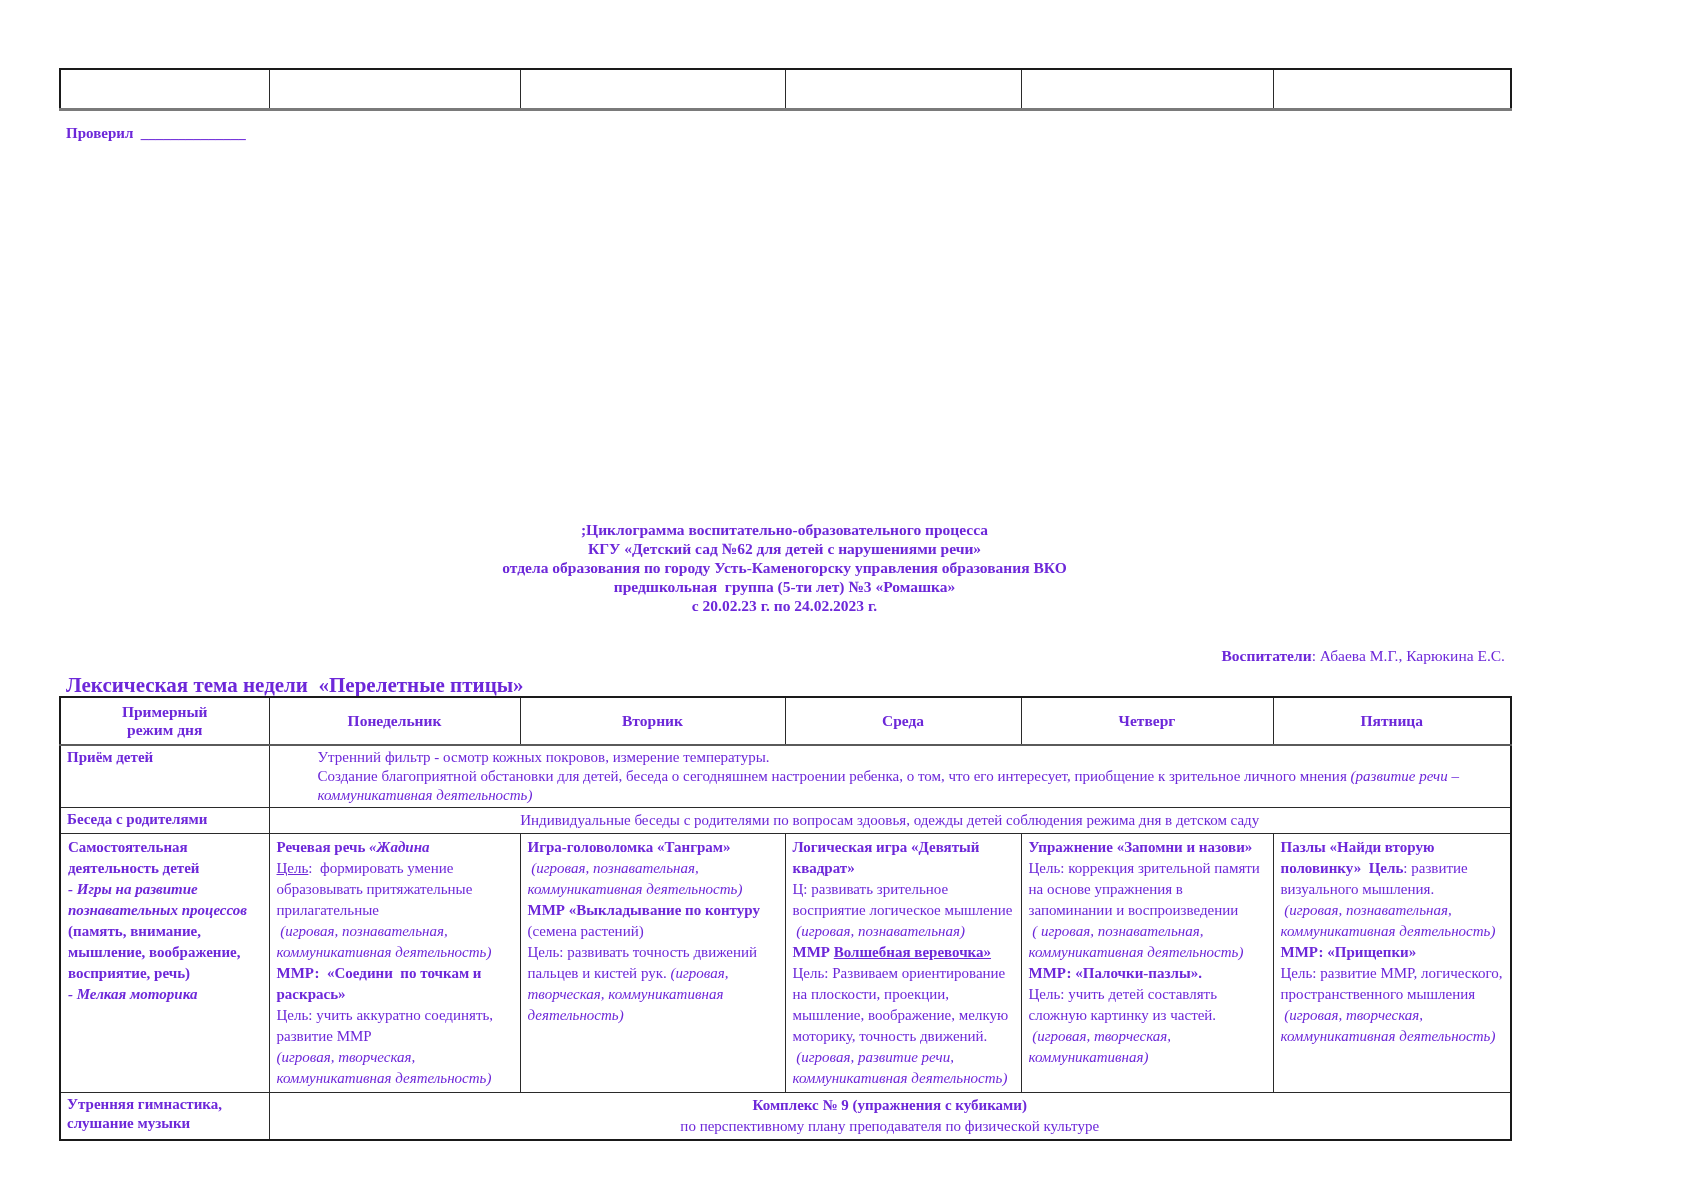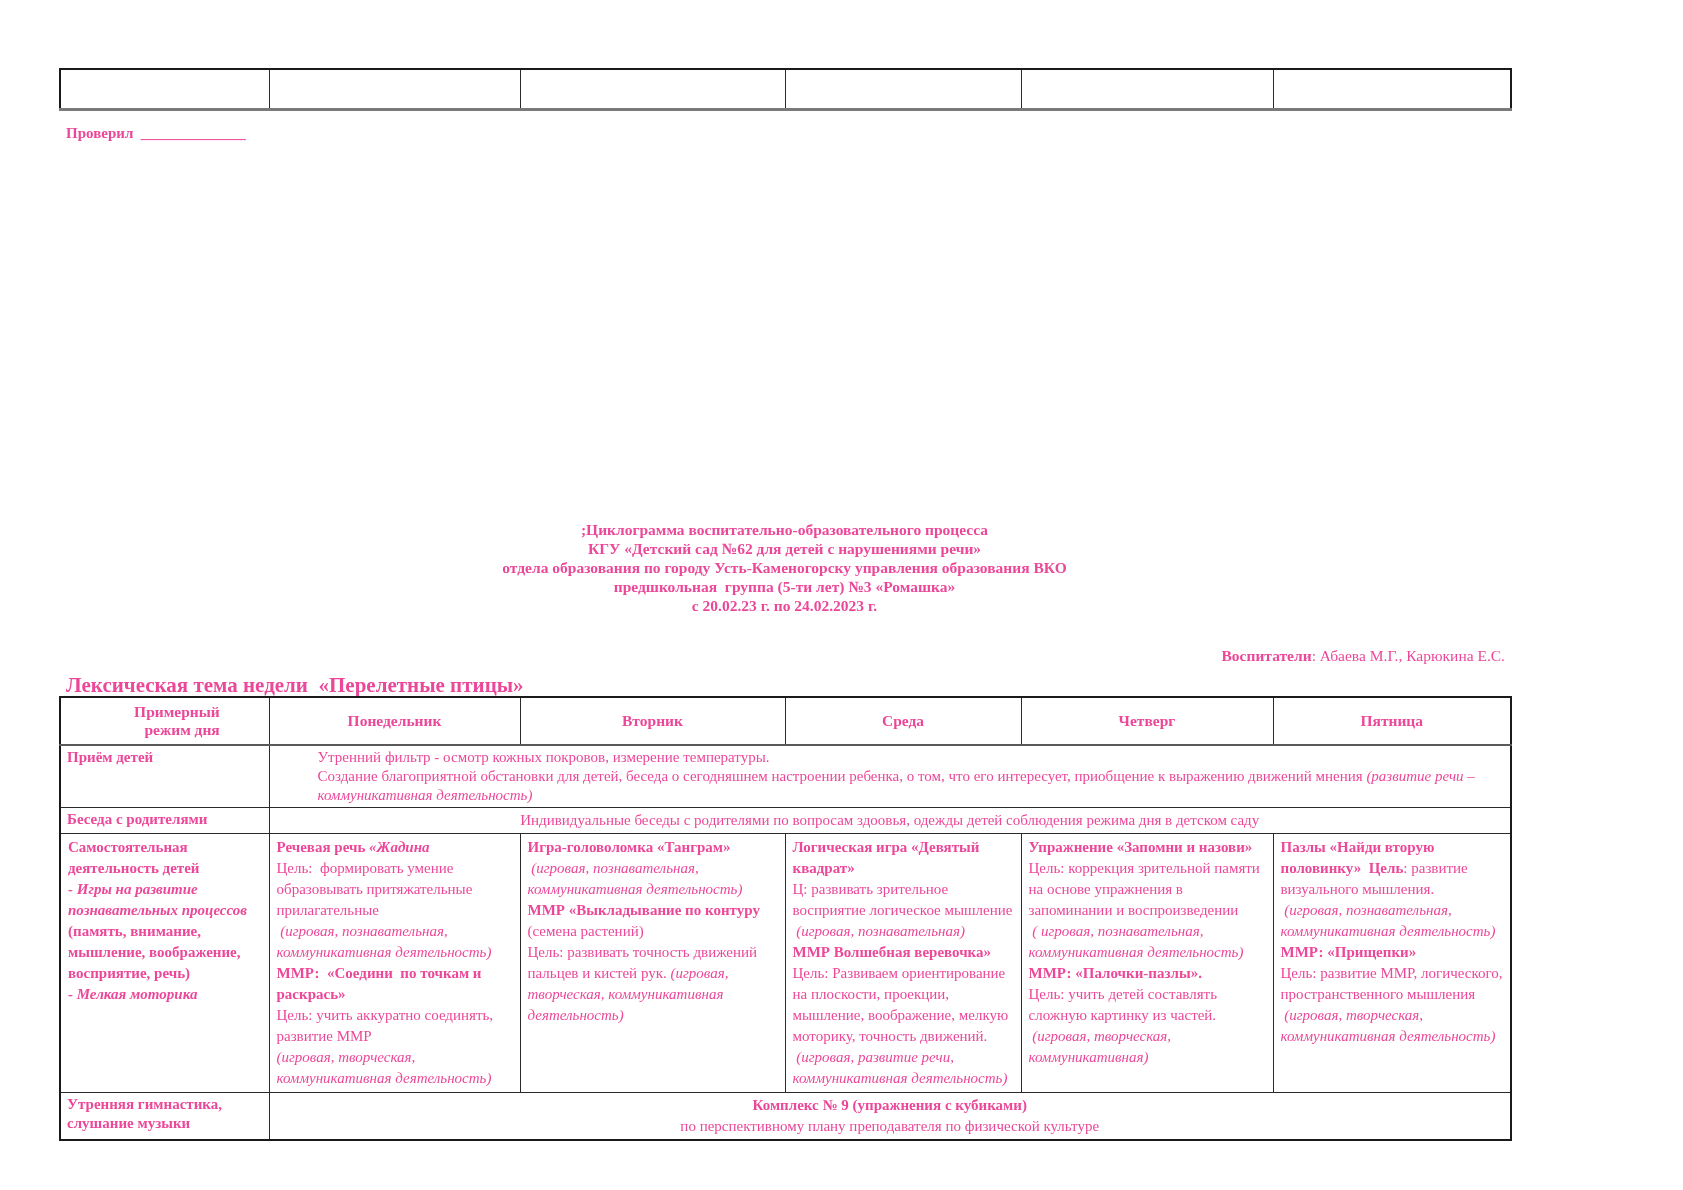--- a/index.html
+++ b/index.html
@@ -1,42 +1,42 @@
 <!DOCTYPE html>
 <html><head>
 <meta charset="utf-8">
 <style>
   html,body{margin:0;padding:0;background:#e8e8e8;}
   .page{
     position:relative;width:1683px;height:1190px;background:#ffffff;
-    font-family:"Liberation Serif","DejaVu Serif",serif;color:#ec4899;overflow:hidden;
+    font-family:"Liberation Serif","DejaVu Serif",serif;color:#6d28d9;overflow:hidden;
   }
   
   .top-table{position:absolute;left:59px;top:68px;width:1451px;border-collapse:collapse;table-layout:fixed;border:2px solid #1a1a1a;border-bottom:3px solid #7a7a7a;}
   .top-table td{border:1px solid #2a2a2a;height:36px;}
   
   .checked{position:absolute;left:66px;top:125px;font-size:15px;font-weight:bold;white-space:pre;}
   
   .title-block{position:absolute;left:59px;top:520px;width:1451px;text-align:center;font-weight:bold;font-size:15.5px;line-height:19px;}
   .title-block div{white-space:pre-wrap;}
   
   .teachers{position:absolute;top:647px;right:178px;font-size:15.5px;}
   .teachers .lbl{font-weight:bold;}
   
   .theme{position:absolute;left:66px;top:673px;font-size:21px;font-weight:bold;white-space:pre-wrap;}
   
   .main-table{position:absolute;left:59px;top:696px;width:1451px;border-collapse:collapse;table-layout:fixed;font-size:15px;border:2px solid #1a1a1a;}
   .main-table th,.main-table td{border:1px solid #2a2a2a;vertical-align:top;padding:2px 6px;}
   .main-table tr.head th{font-size:15.5px;font-weight:bold;text-align:center;vertical-align:middle;height:42px;border-bottom:2px solid #5a5a5a;}
-  .hw{display:inline-block;width:110px;text-align:right;}
+  .hw{display:inline-block;width:110px;}
   .label-cell{font-weight:bold;text-align:left;line-height:19px;}
   .rich .par{white-space:pre-wrap;margin:0;}
   .b{font-weight:bold;}
   .i{font-style:italic;}
-  .u{}
+  .u{text-decoration:underline;}
   .row-reception td.content{line-height:19px;padding-left:48px;}
   .row-reception{height:58px;}
   .row-parents{height:26px;}
   .row-parents td.content{text-align:center;line-height:20px;}
   .row-big{height:244px;}
   .row-big td{line-height:21px;padding:3px 6px 3px 7px;}
   .row-big .label-cell{line-height:21px;margin-top:12px;}
   .row-gym{height:46px;padding-left:24px;}
   .row-gym td.content{text-align:center;line-height:21px;}
 </style>
@@ -96,21 +96,21 @@
       <th>Вторник</th>
       <th>Среда</th>
       <th>Четверг</th>
       <th>Пятница</th>
     </tr>
 
     <tr class="row-reception">
       <td class="label-cell">Приём детей</td>
       <td class="content rich" colspan="5">
             <div class="par"><span>Утренний фильтр - осмотр кожных покровов, измерение температуры.</span></div>
-            <div class="par"><span>Создание благоприятной обстановки для детей, беседа о сегодняшнем настроении ребенка, о том, что его интересует, приобщение к выражению движений мнения </span><span class="i">(развитие речи – коммуникативная деятельность)</span></div>
+            <div class="par"><span>Создание благоприятной обстановки для детей, беседа о сегодняшнем настроении ребенка, о том, что его интересует, приобщение к зрительное личного мнения </span><span class="i">(развитие речи – коммуникативная деятельность)</span></div>
           </td>
     </tr>
 
     <tr class="row-parents">
       <td class="label-cell">Беседа с родителями</td>
       <td class="content" colspan="5">Индивидуальные беседы с родителями по вопросам здоовья, одежды детей соблюдения режима дня в детском саду</td>
     </tr>
 
     <tr class="row-big">
       <td class="label-cell rich">

